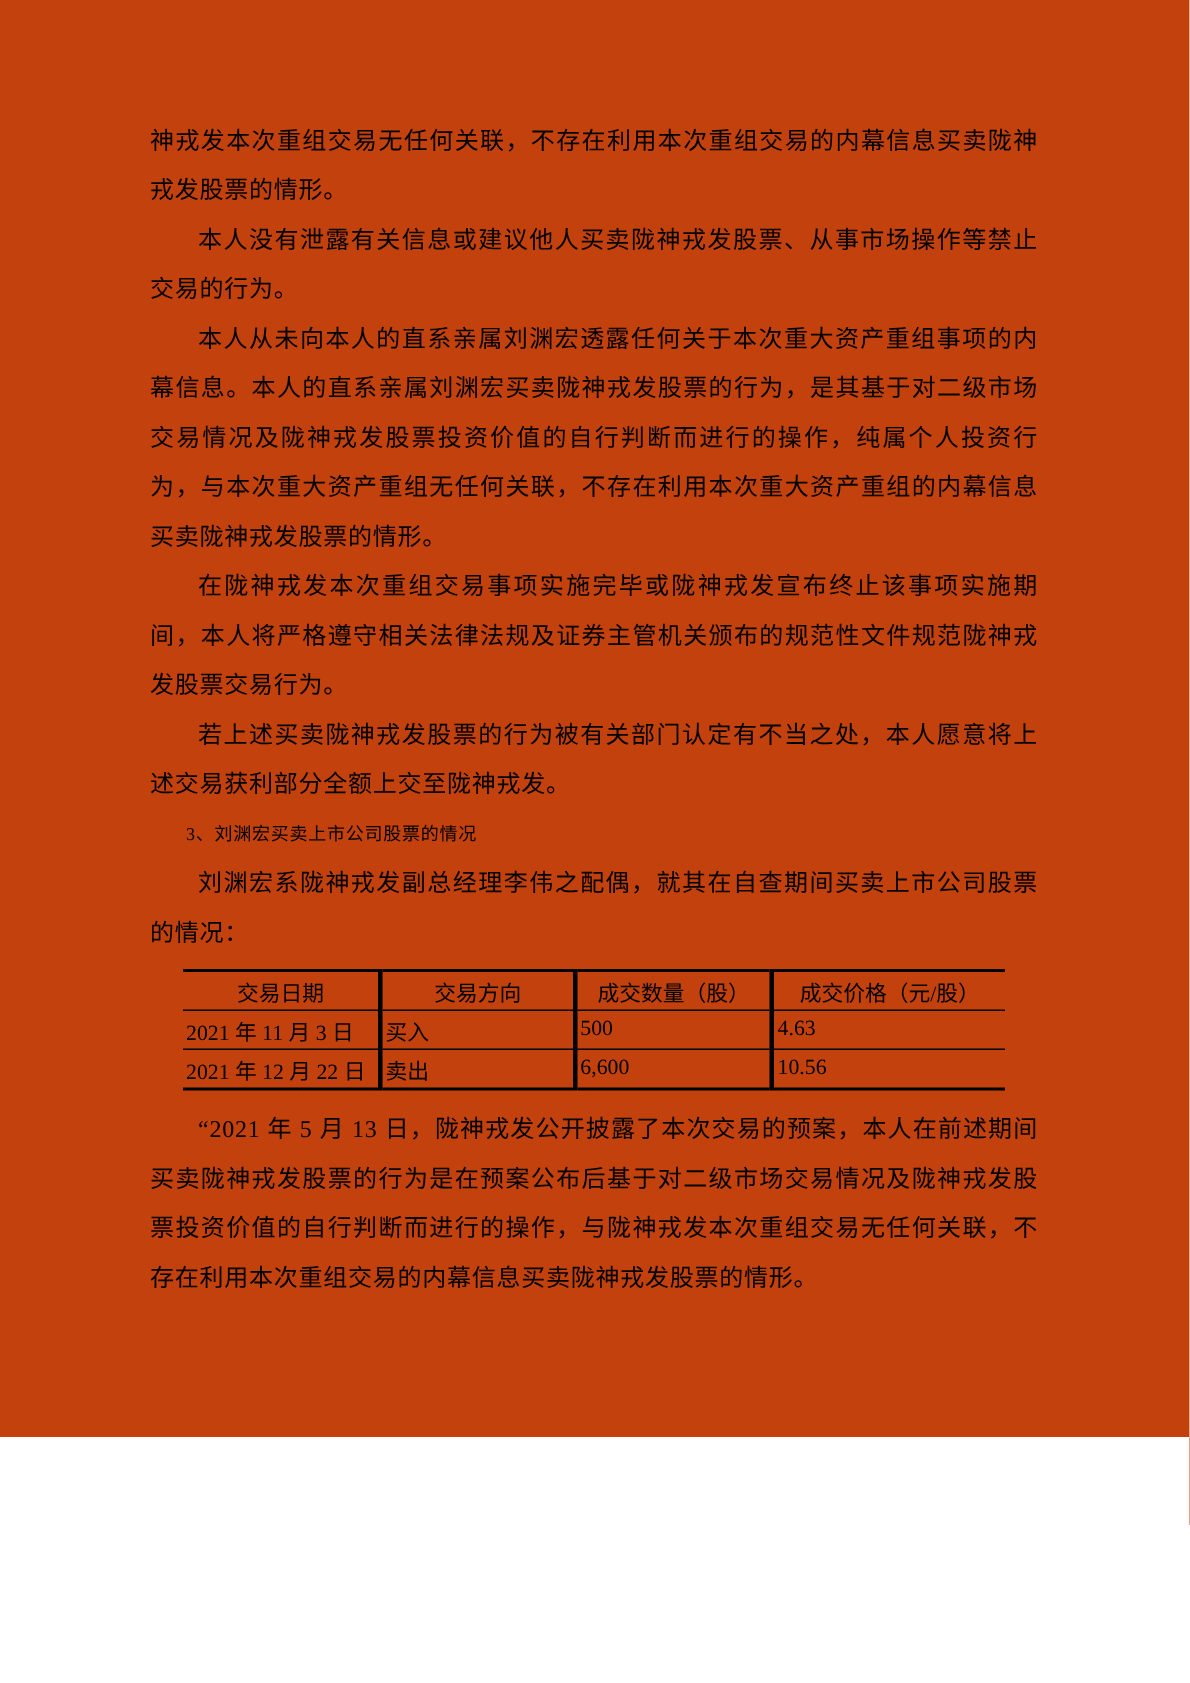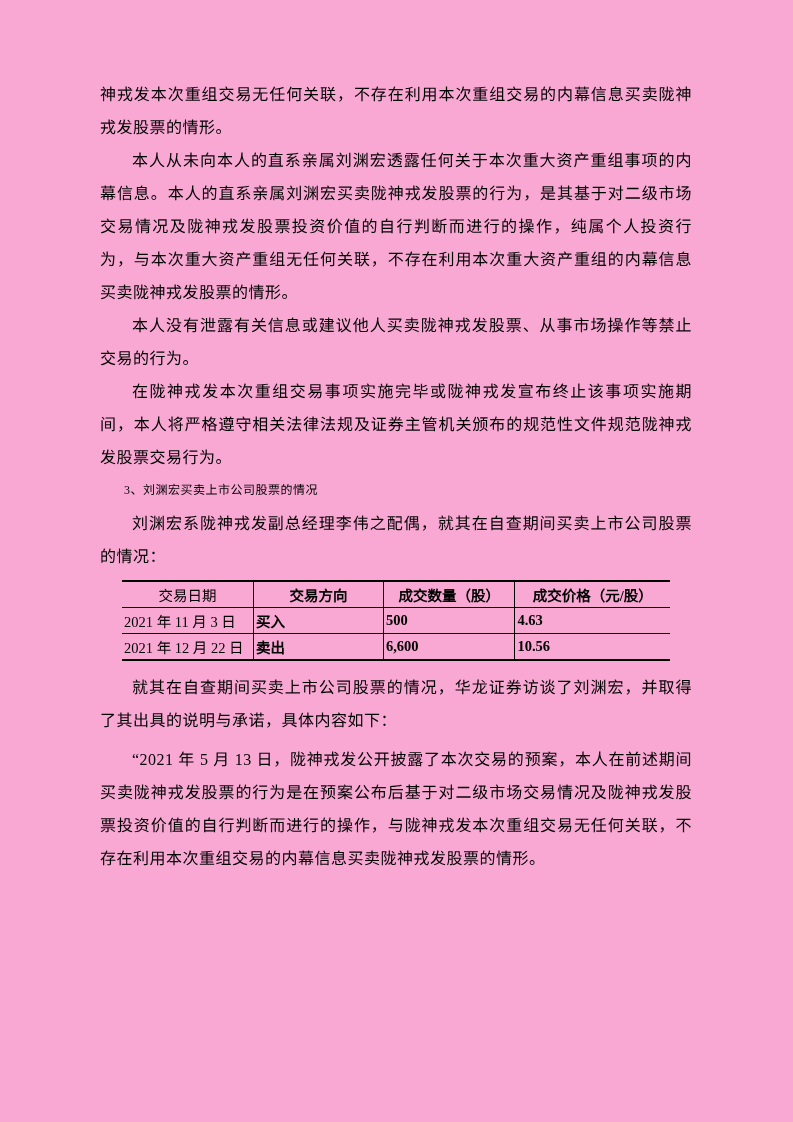--- a/index.html
+++ b/index.html
@@ -3,23 +3,23 @@
 <meta charset="utf-8">
 <style>
   html, body {
     margin: 0;
     padding: 0;
     background: #ffffff;
   }
   .page {
     position: relative;
     width: 793px;
-    height: 1122px;
+    height: 958px;
     box-sizing: border-box;
-    background: #f9a8d4;
+    background: #c2410c;
     padding: 78px 101px 0 100px;
     font-family: "Liberation Serif", "DejaVu Serif", serif;
     color: #000000;
     overflow: hidden;
   }
   .para {
     margin: 0;
     font-size: 16px;
     line-height: 33px;
     letter-spacing: 0.5px;
@@ -55,44 +55,44 @@
     font-family: "Liberation Serif", "DejaVu Serif", serif;
     font-size: 14.5px;
     font-weight: normal;
     vertical-align: middle;
     height: 25px;
     padding: 0 2px;
     border-bottom: 1px solid #000000;
   }
   .trade-table th + th,
   .trade-table td + td {
-    border-left: 1px solid #000000;
-    font-weight: bold;
+    border-left: 3px solid #000000;
   }
   .trade-table tr:last-child td {
     border-bottom: none;
   }
   .col-date   { width: 24%; }
   .col-dir    { width: 23.7%; }
   .col-qty    { width: 24%; }
   .col-price  { width: 28.3%; }
 </style>
 </head>
 <body>
 
 <div class="page">
 
   <p class="para no-indent">神戎发本次重组交易无任何关联，不存在利用本次重组交易的内幕信息买卖陇神戎发股票的情形。</p>
 
+  <p class="para">本人没有泄露有关信息或建议他人买卖陇神戎发股票、从事市场操作等禁止交易的行为。</p>
+
   <p class="para">本人从未向本人的直系亲属刘渊宏透露任何关于本次重大资产重组事项的内幕信息。本人的直系亲属刘渊宏买卖陇神戎发股票的行为，是其基于对二级市场交易情况及陇神戎发股票投资价值的自行判断而进行的操作，纯属个人投资行为，与本次重大资产重组无任何关联，不存在利用本次重大资产重组的内幕信息买卖陇神戎发股票的情形。</p>
-
-  <p class="para">本人没有泄露有关信息或建议他人买卖陇神戎发股票、从事市场操作等禁止交易的行为。</p>
 
   <p class="para">在陇神戎发本次重组交易事项实施完毕或陇神戎发宣布终止该事项实施期间，本人将严格遵守相关法律法规及证券主管机关颁布的规范性文件规范陇神戎发股票交易行为。</p>
 
+  <p class="para">若上述买卖陇神戎发股票的行为被有关部门认定有不当之处，本人愿意将上述交易获利部分全额上交至陇神戎发。</p>
 
 
   <p class="heading">3、刘渊宏买卖上市公司股票的情况</p>
 
   <p class="para">刘渊宏系陇神戎发副总经理李伟之配偶，就其在自查期间买卖上市公司股票的情况：</p>
 
   <table class="trade-table">
     <colgroup>
       <col class="col-date">
       <col class="col-dir">
@@ -116,17 +116,16 @@
       </tr>
       <tr>
         <td>2021 年 12 月 22 日</td>
         <td>卖出</td>
         <td>6,600</td>
         <td>10.56</td>
       </tr>
     </tbody>
   </table>
 
-  <p class="para">就其在自查期间买卖上市公司股票的情况，华龙证券访谈了刘渊宏，并取得了其出具的说明与承诺，具体内容如下：</p>
 
   <p class="para quote-para">“2021 年 5 月 13 日，陇神戎发公开披露了本次交易的预案，本人在前述期间买卖陇神戎发股票的行为是在预案公布后基于对二级市场交易情况及陇神戎发股票投资价值的自行判断而进行的操作，与陇神戎发本次重组交易无任何关联，不存在利用本次重组交易的内幕信息买卖陇神戎发股票的情形。</p>
 
 </div>
 
 </body></html>

